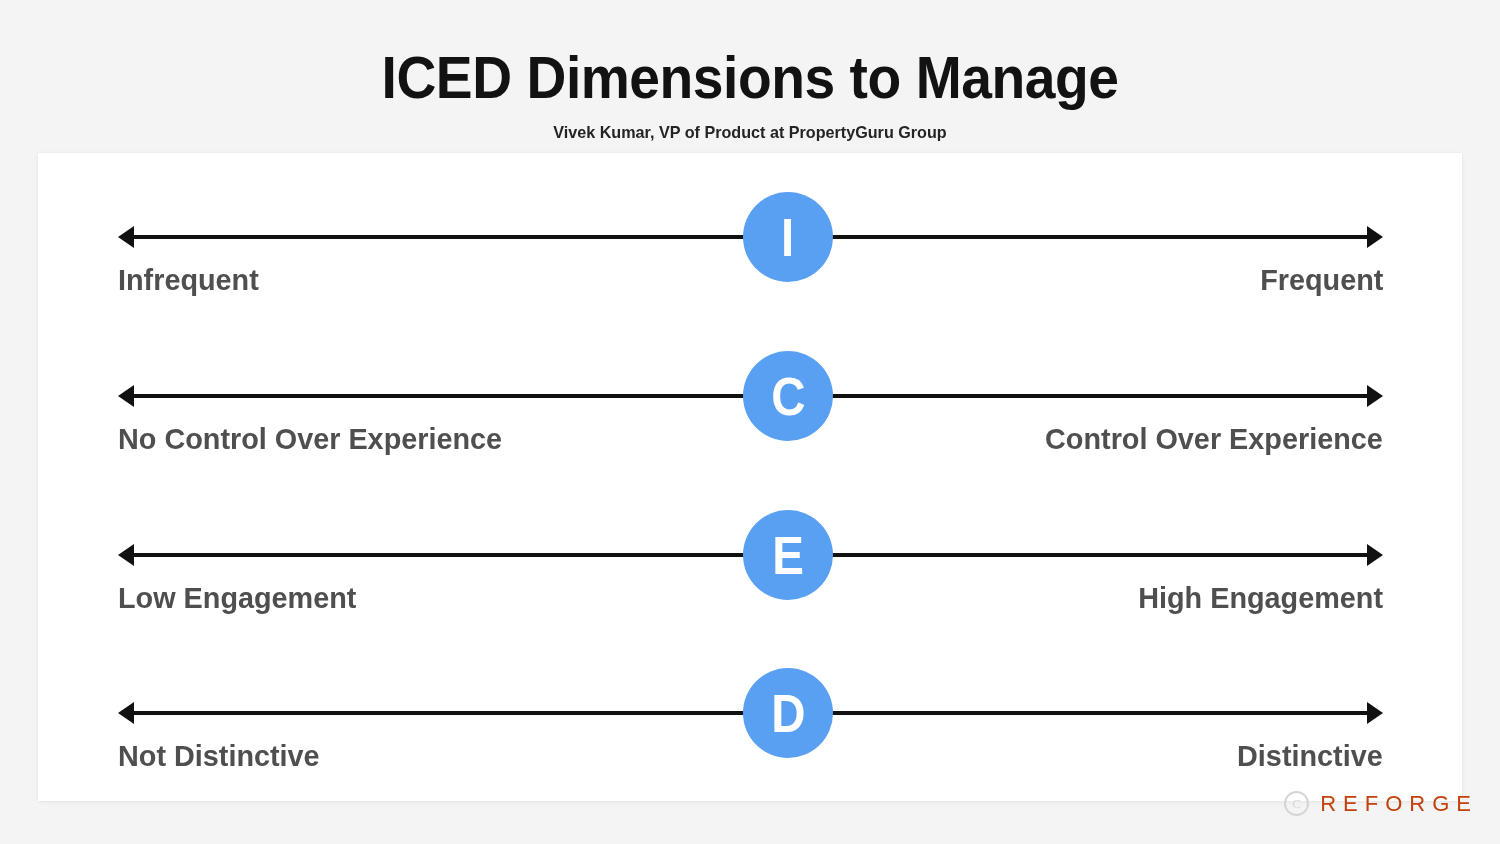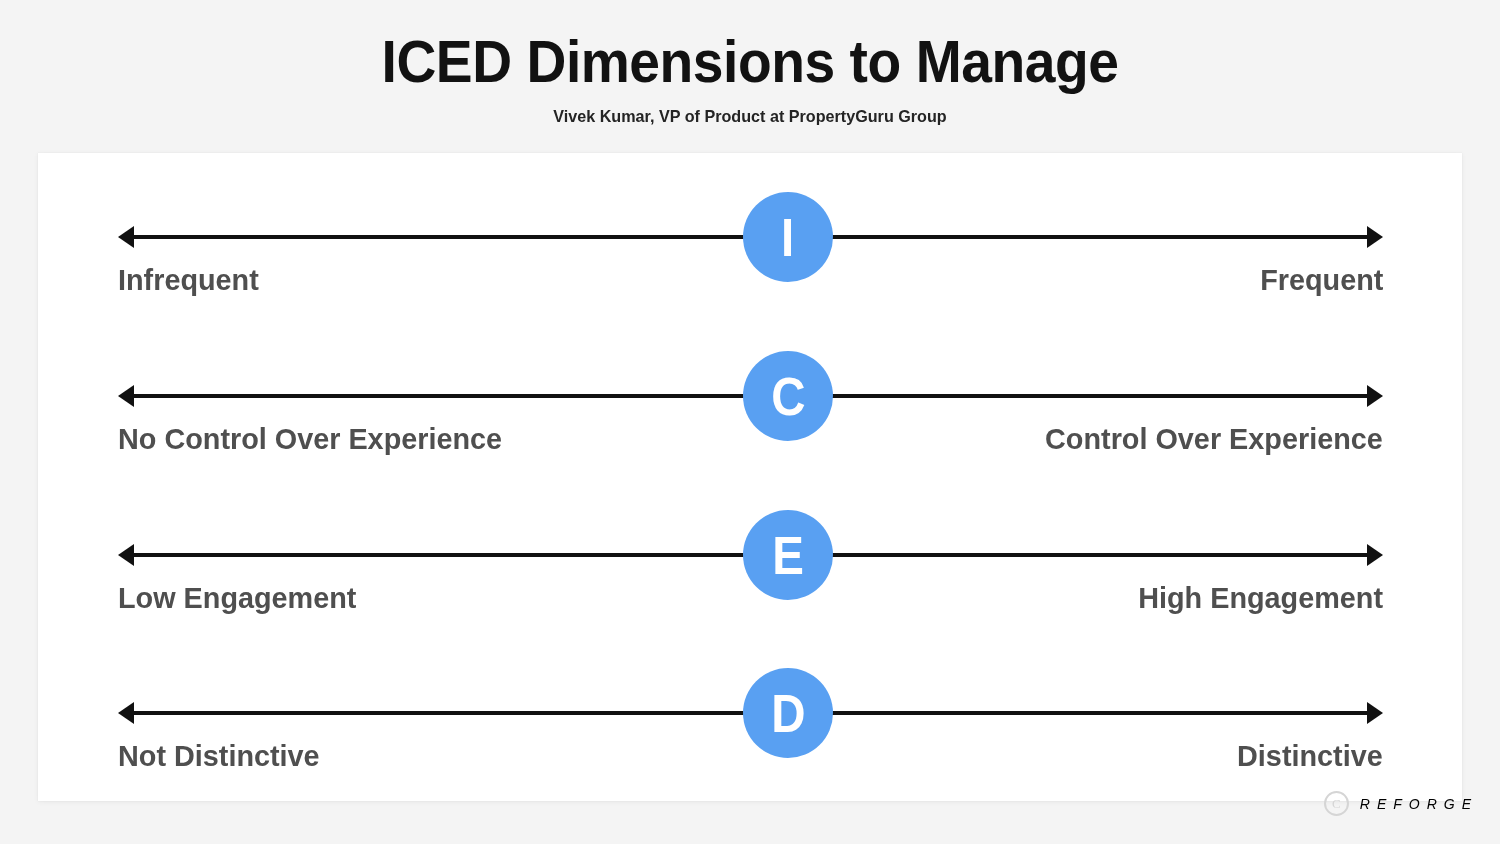--- a/index.html
+++ b/index.html
@@ -18,21 +18,21 @@
   .slide {
     position: relative;
     width: 1500px;
     height: 844px;
     background: #f4f4f4;
   }
 
   
   .header {
     position: absolute;
-    top: 0;
+    top: 16px;
     left: 0;
     width: 1500px;
     text-align: center;
   }
   .slide-title {
     margin: 0;
     padding-top: 26px;
     font-family: "Liberation Sans", sans-serif;
     font-size: 60px;
     line-height: 72px;
@@ -177,26 +177,25 @@
     border: 2px solid #d5d5d5;
     border-radius: 50%;
     font-family: "Liberation Serif", serif;
     font-size: 13px;
     line-height: 13px;
     font-weight: 400;
     color: #d5d5d5;
   }
   .wm-text {
     font-family: "Liberation Sans", sans-serif;
-    font-size: 14px;
+    font-size: 22px;
     line-height: 22px;
     font-weight: 400;
     letter-spacing: 7px;
-    color: #000000;
-    font-style: italic;
+    color: #c2410c;
   }
 </style>
 </head>
 <body>
 
 <div class="slide">
 
   <div class="header">
     <h1 class="slide-title">ICED Dimensions to Manage</h1>
     <p class="slide-subtitle">Vivek Kumar, VP of Product at PropertyGuru Group</p>

